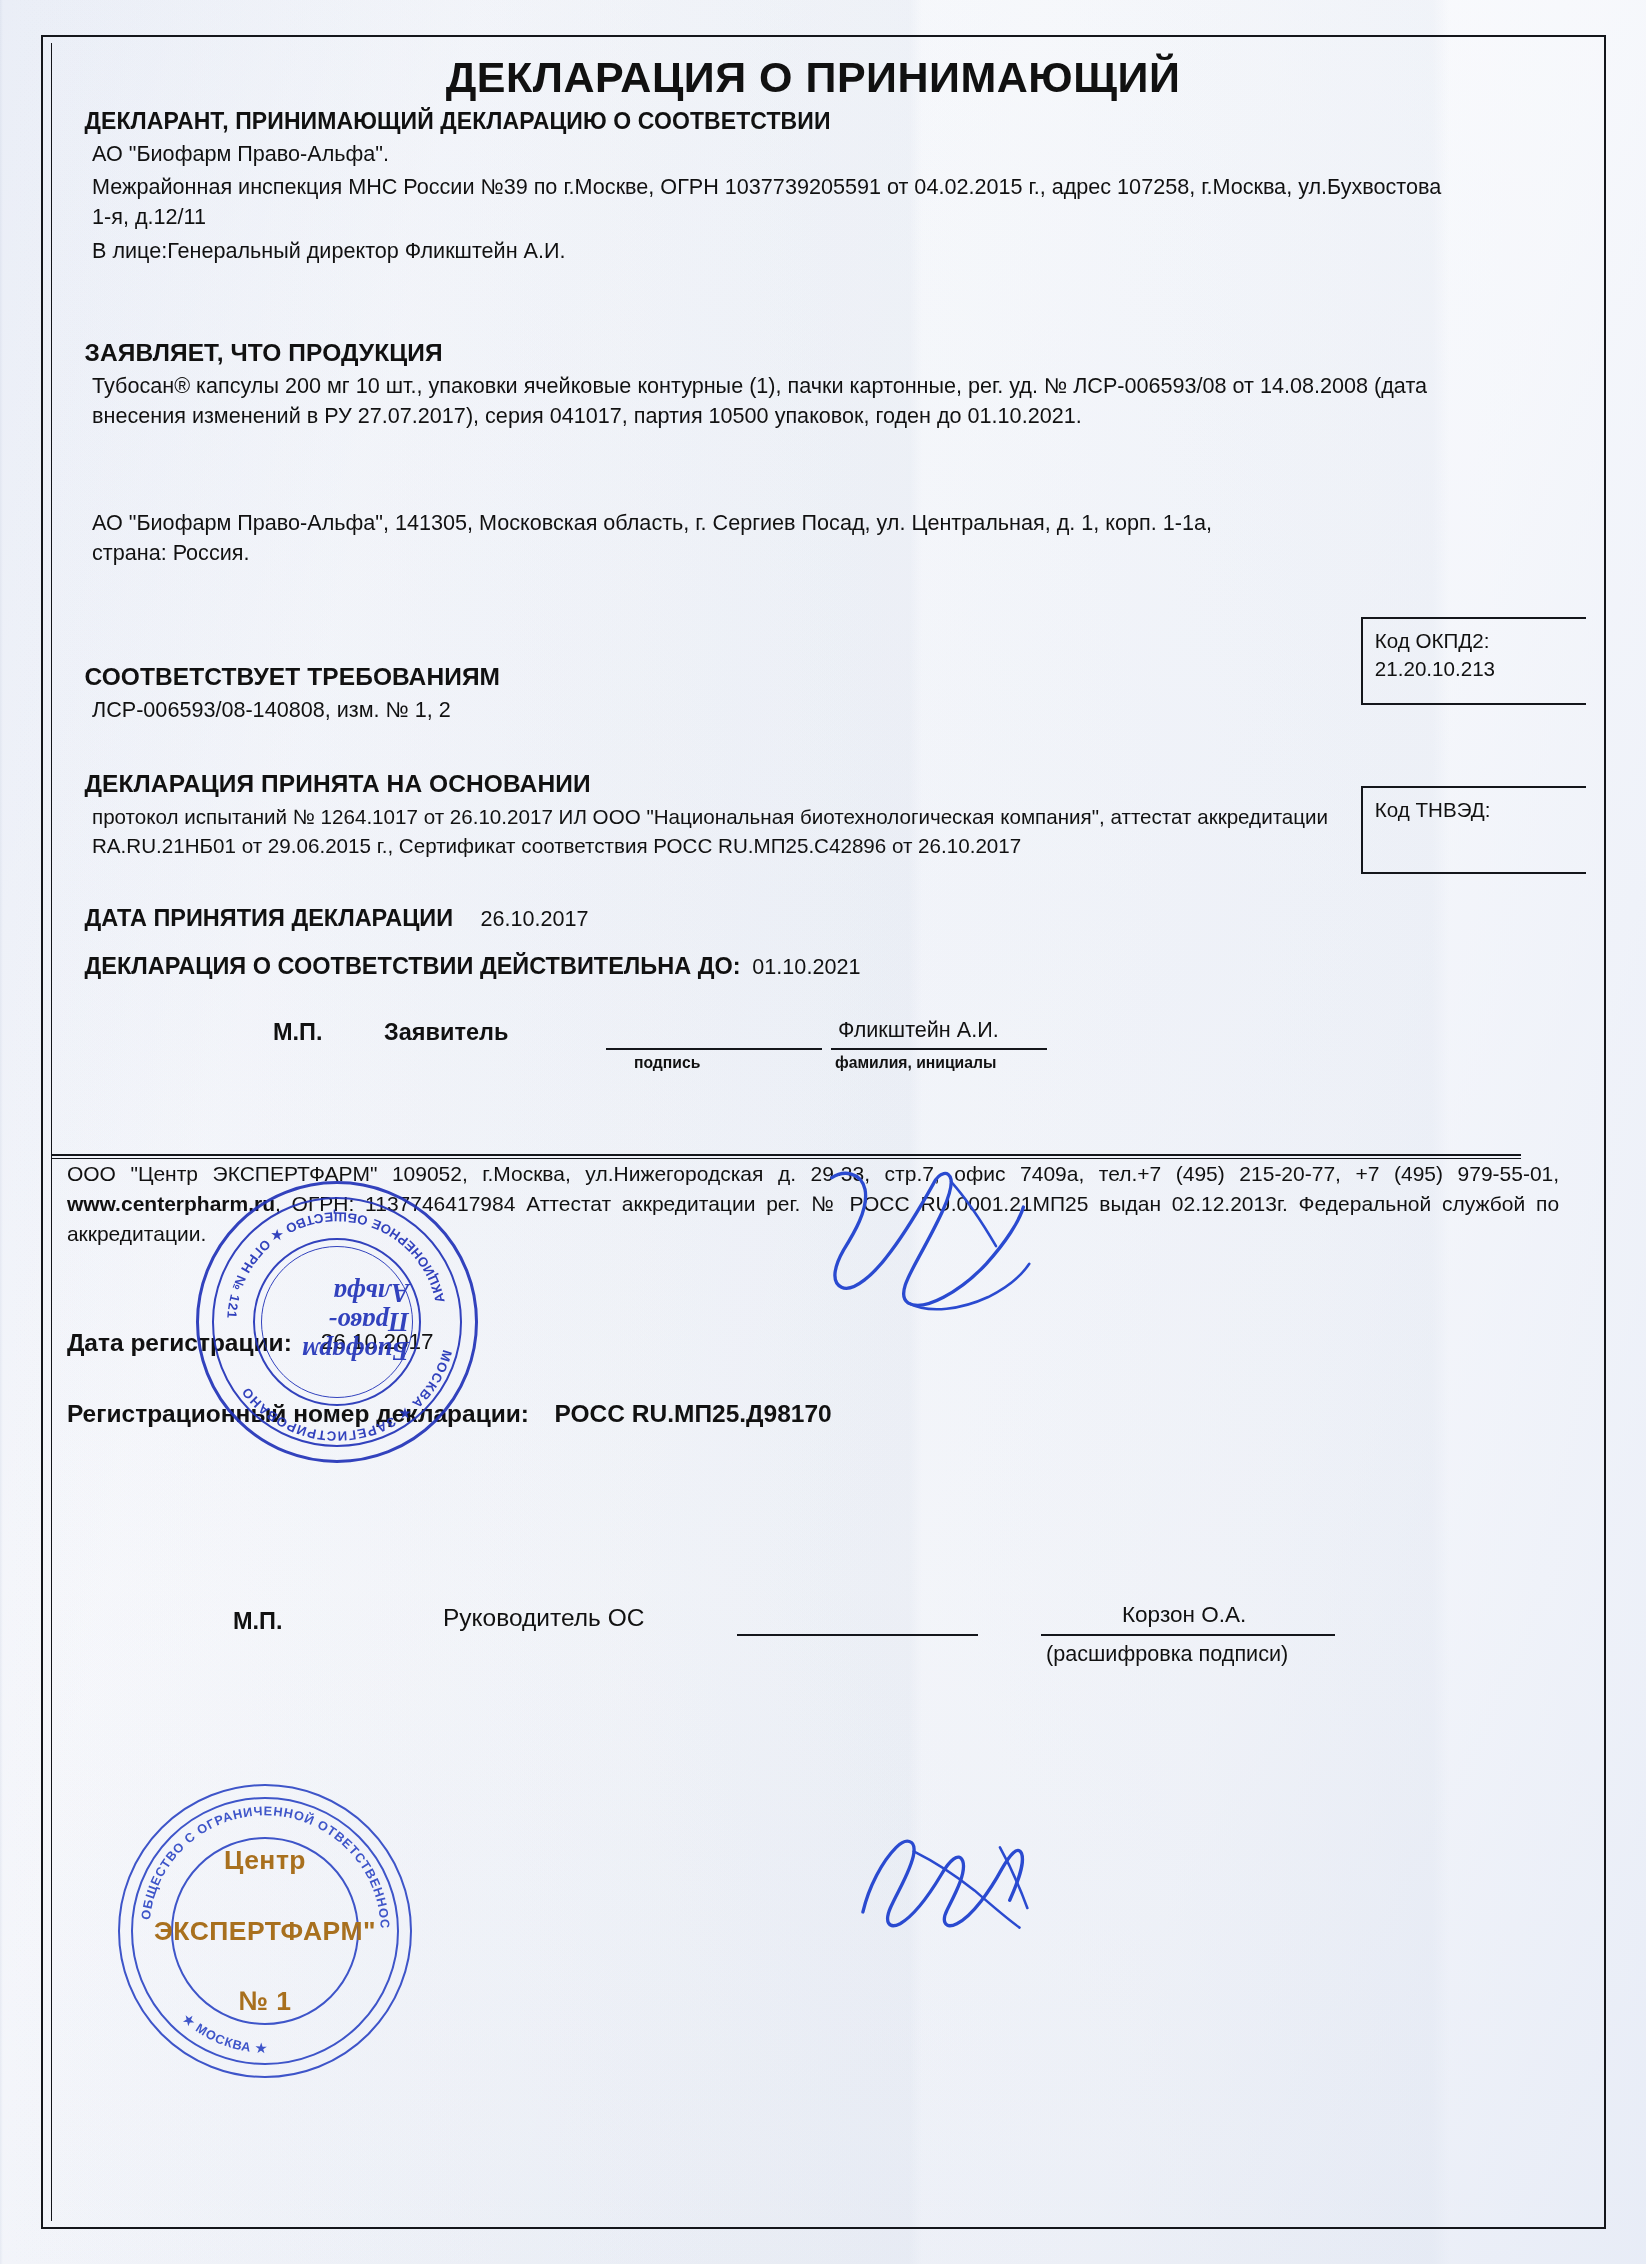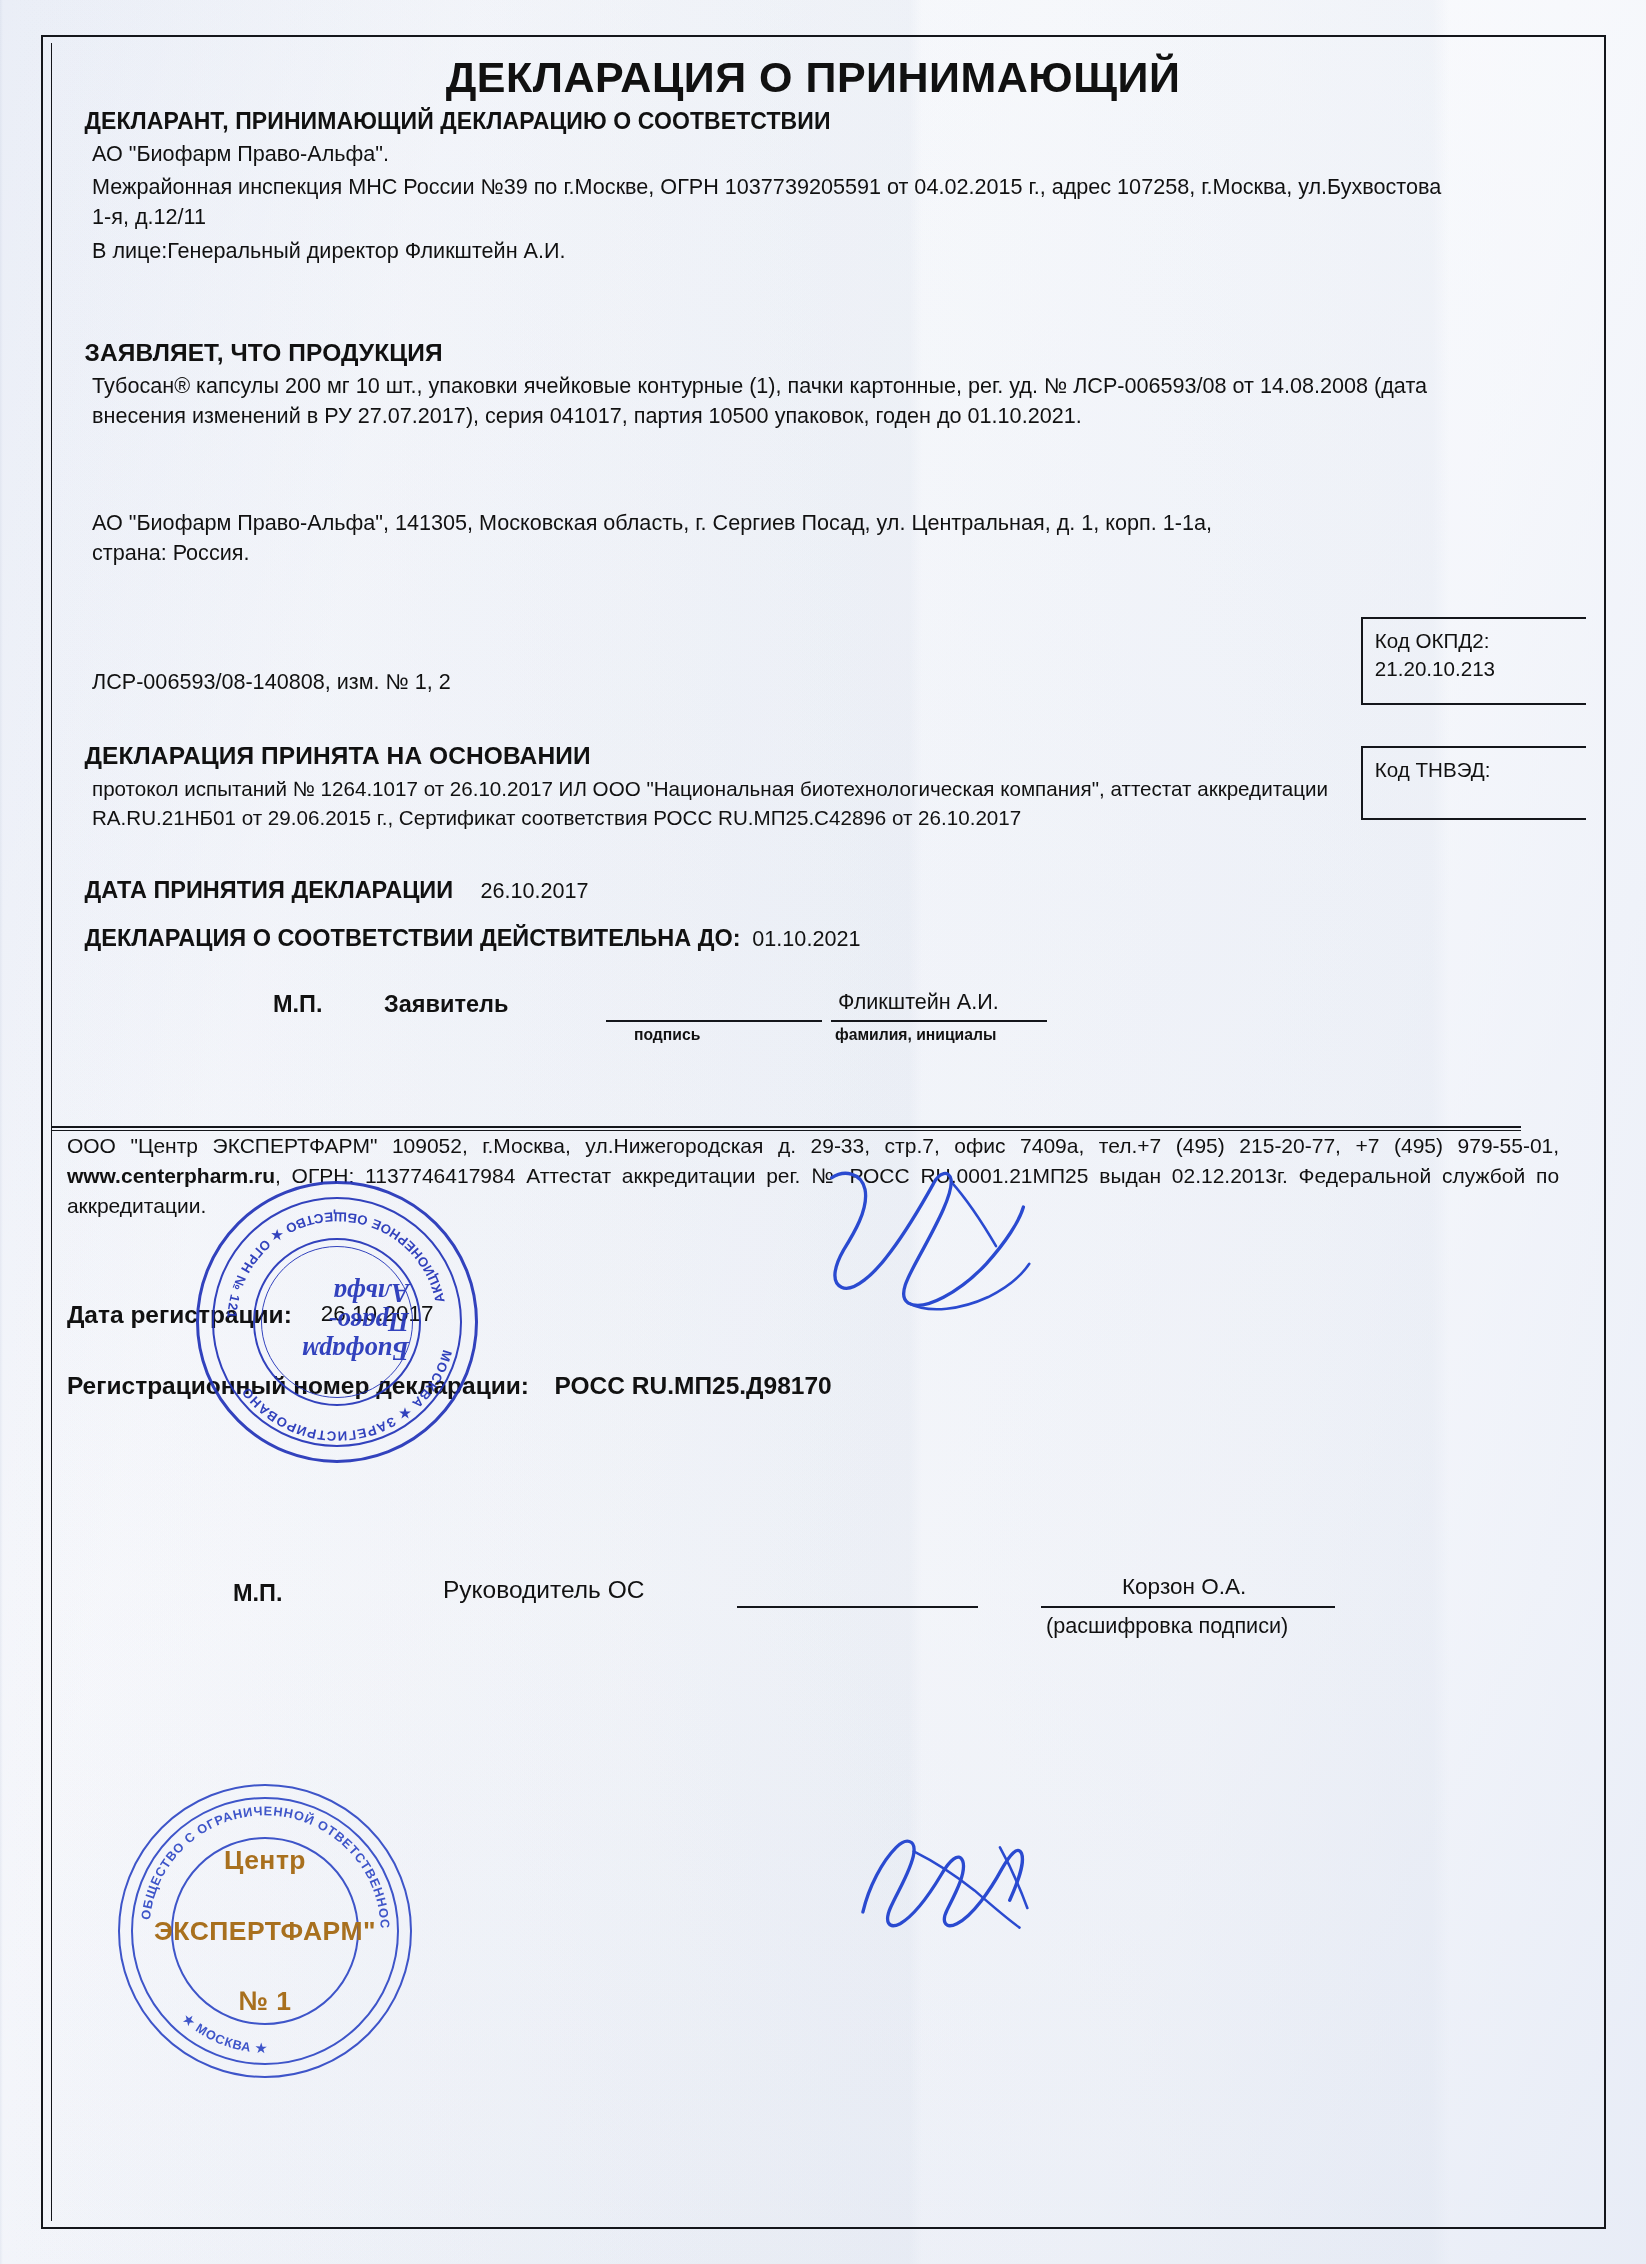--- a/index.html
+++ b/index.html
@@ -66,21 +66,21 @@
 
   
   .codebox {
     position: absolute; right: 0; width: 225px;
     border: 2px solid #14161b; border-right: none;
     padding: 7.8px 9.8px 0 11.8px;
     font-size: 20.6px; line-height: 28px;
   }
   .codebox .ln { display:block; }
   #code-okpd2 { top: 617px; height: 88px; }
-  #code-tnved { top: 746px; height: 74px; margin-left: 31px; }
+  #code-tnved { top: 786px; height: 88px; margin-left: 31px; }
 
   .inline-row { display:flex; align-items:baseline; padding-left:23.5px; }
   .inline-row .lbl { font-size: 23.5px; font-weight: bold; }
   .inline-row .val { font-size: 21.6px; margin-left: 27.4px; }
 
   .valid-row { display:flex; align-items:baseline; padding-left:23.5px; }
   .valid-row .lbl { font-size: 23.5px; font-weight:bold; }
   .valid-row .val { font-size: 21.6px; margin-left: 11.8px; }
 
   
@@ -180,20 +180,21 @@
   <div class="sec-head big">ЗАЯВЛЯЕТ, ЧТО ПРОДУКЦИЯ</div>
   <div class="body-txt">Тубосан® капсулы 200 мг 10 шт., упаковки ячейковые контурные (1), пачки картонные, рег. уд. № ЛСР-006593/08 от 14.08.2008 (дата внесения изменений в РУ 27.07.2017), серия 041017, партия 10500 упаковок, годен до 01.10.2021.</div>
 
   <div class="spacer-lg"></div>
 
   <div class="body-txt narrow">АО "Биофарм Право-Альфа", 141305, Московская область, г. Сергиев Посад, ул. Центральная, д. 1, корп. 1-1а, страна: Россия.</div>
 
   <div class="spacer-lg"></div>
   <div class="spacer-sm"></div>
 
+  <div class="sec-head big">СООТВЕТСТВУЕТ ТРЕБОВАНИЯМ</div>
   <div class="body-txt narrow">ЛСР-006593/08-140808, изм. № 1, 2</div>
 
   <div class="spacer-md"></div>
 
   <div class="sec-head big">ДЕКЛАРАЦИЯ ПРИНЯТА НА ОСНОВАНИИ</div>
   <div class="body-txt sm">протокол испытаний № 1264.1017 от 26.10.2017 ИЛ ООО "Национальная биотехнологическая компания", аттестат аккредитации RA.RU.21НБ01 от 29.06.2015 г., Сертификат соответствия РОСС RU.МП25.С42896 от 26.10.2017</div>
 
   <div class="spacer-md"></div>
 
   <div class="inline-row">

